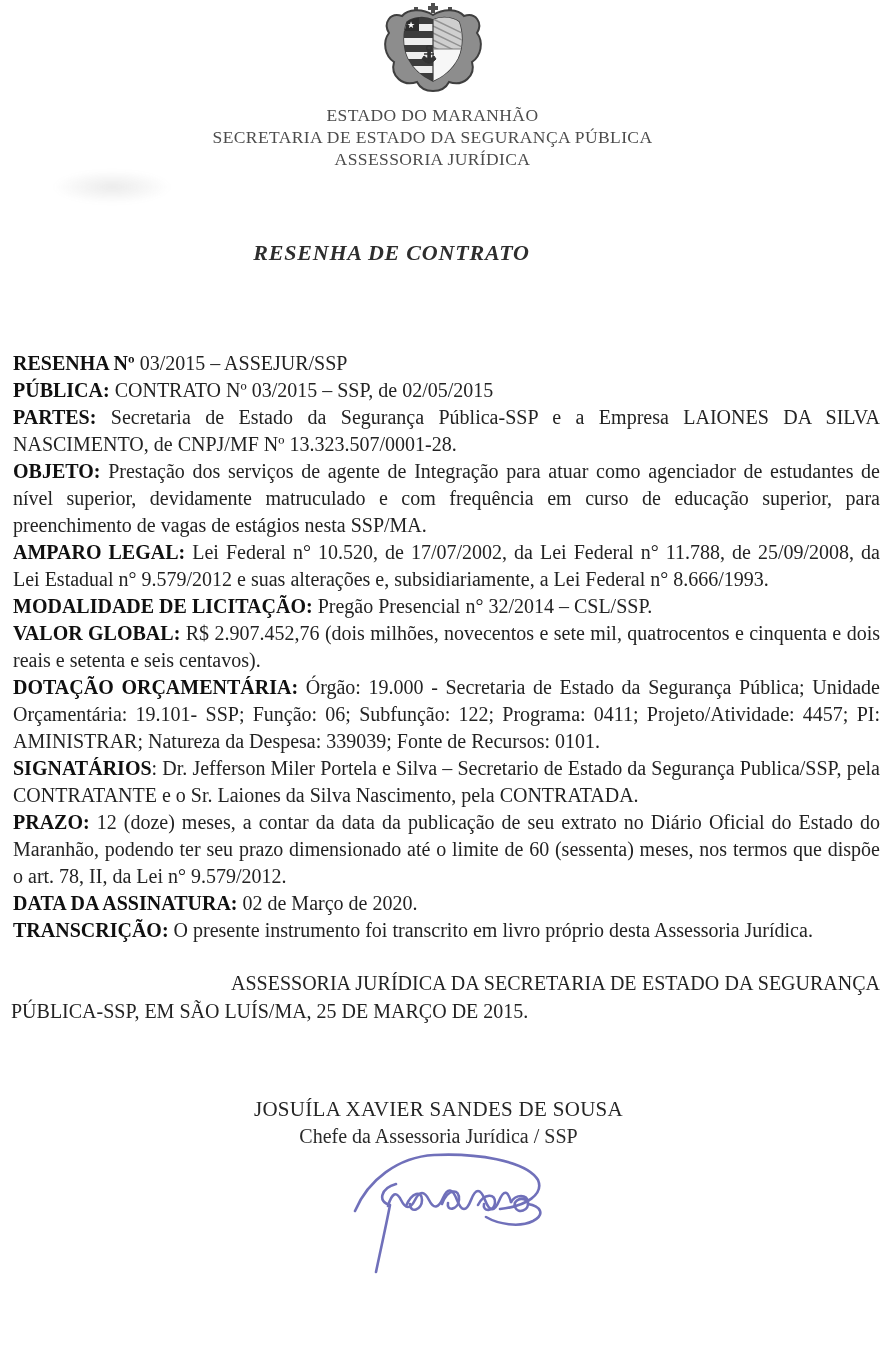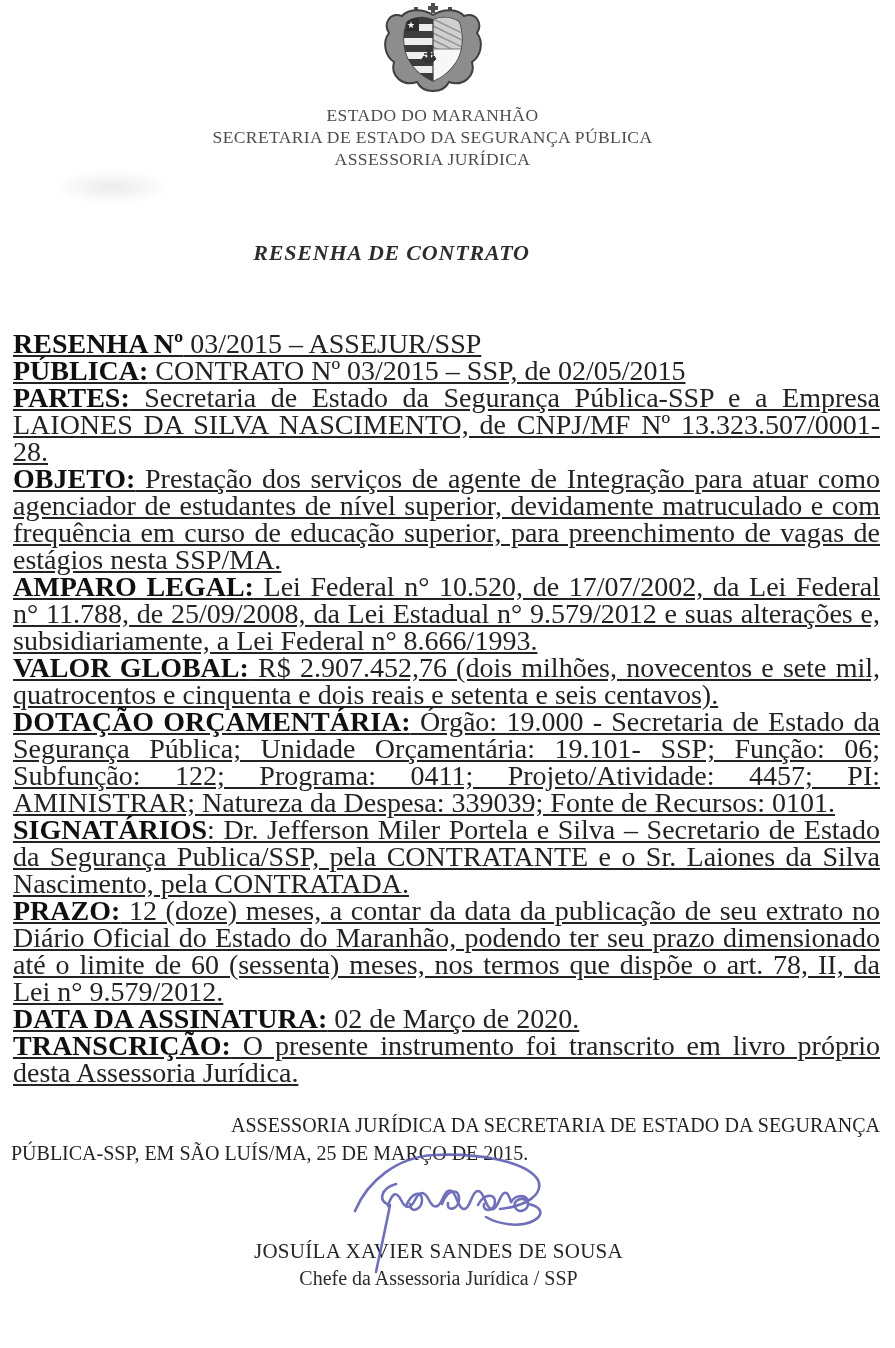--- a/index.html
+++ b/index.html
@@ -20,25 +20,24 @@
   .header{ text-align:center; padding-top:3px; transform:translateX(-15px); }
   .emblem{ display:block; margin:0 auto 7px auto; }
   .hline{ font-size:17.5px; line-height:22px; letter-spacing:0.4px; color:#4c4c4c; }
   .title{
     text-align:center; transform:translateX(-56px);
     margin-top:70px;
     font-size:22px; font-weight:bold; font-style:italic;
     letter-spacing:0.8px; color:#2e2e2e;
   }
   .docbody{
-    margin:64px 15px 0 13px;
-    font-size:28px; line-height:27px;
+    margin:84px 15px 0 13px;
+    font-size:20px; line-height:27px;
     text-align:justify;
     color:#232323;
-    text-decoration:underline;
   }
   .docbody p{ margin:0; }
   .docbody b{ color:#101010; }
   .closing{
     margin:26px 15px 0 11px;
     font-size:20px; line-height:27.5px;
     text-align:justify; text-indent:220px;
     color:#232323;
   }
   .sigblock{ margin-top:72px; text-align:center; transform:translateX(-9px); position:relative; }
@@ -96,20 +95,21 @@
   </div>
 
   <div class="title">RESENHA DE CONTRATO</div>
 
   <div class="docbody">
     <p><b>RESENHA Nº</b><span> 03/2015 – ASSEJUR/SSP</span></p>
     <p><b>PÚBLICA:</b><span> CONTRATO Nº 03/2015 – SSP, de 02/05/2015</span></p>
     <p><b>PARTES:</b><span> Secretaria de Estado da Segurança Pública-SSP e a Empresa LAIONES DA SILVA NASCIMENTO, de CNPJ/MF Nº 13.323.507/0001-28.</span></p>
     <p><b>OBJETO:</b><span> Prestação dos serviços de agente de Integração para atuar como agenciador de estudantes de nível superior, devidamente matruculado e com frequência em curso de educação superior, para preenchimento de vagas de estágios nesta SSP/MA.</span></p>
     <p><b>AMPARO LEGAL:</b><span> Lei Federal n° 10.520, de 17/07/2002, da Lei Federal n° 11.788, de 25/09/2008, da Lei Estadual n° 9.579/2012 e suas alterações e, subsidiariamente, a Lei Federal n° 8.666/1993.</span></p>
+    <p><b>MODALIDADE DE LICITAÇÃO:</b><span> Pregão Presencial n° 32/2014 – CSL/SSP.</span></p>
     <p><b>VALOR GLOBAL:</b><span> R$ 2.907.452,76 (dois milhões, novecentos e sete mil, quatrocentos e cinquenta e dois reais e setenta e seis centavos).</span></p>
     <p><b>DOTAÇÃO ORÇAMENTÁRIA:</b><span> Órgão: 19.000 - Secretaria de Estado da Segurança Pública; Unidade Orçamentária: 19.101- SSP; Função: 06; Subfunção: 122; Programa: 0411; Projeto/Atividade: 4457; PI: AMINISTRAR; Natureza da Despesa: 339039; Fonte de Recursos: 0101.</span></p>
     <p><b>SIGNATÁRIOS</b><span>: Dr. Jefferson Miler Portela e Silva – Secretario de Estado da Segurança Publica/SSP, pela CONTRATANTE e o Sr. Laiones da Silva Nascimento, pela CONTRATADA.</span></p>
     <p><b>PRAZO:</b><span> 12 (doze) meses, a contar da data da publicação de seu extrato no Diário Oficial do Estado do Maranhão, podendo ter seu prazo dimensionado até o limite de 60 (sessenta) meses, nos termos que dispõe o art. 78, II, da Lei n° 9.579/2012.</span></p>
     <p><b>DATA DA ASSINATURA:</b><span> 02 de Março de 2020.</span></p>
     <p><b>TRANSCRIÇÃO:</b><span> O presente instrumento foi transcrito em livro próprio desta Assessoria Jurídica.</span></p>
   </div>
 
   <p class="closing">ASSESSORIA JURÍDICA DA SECRETARIA DE ESTADO DA SEGURANÇA PÚBLICA-SSP, EM SÃO LUÍS/MA, 25 DE MARÇO DE 2015.</p>
 

